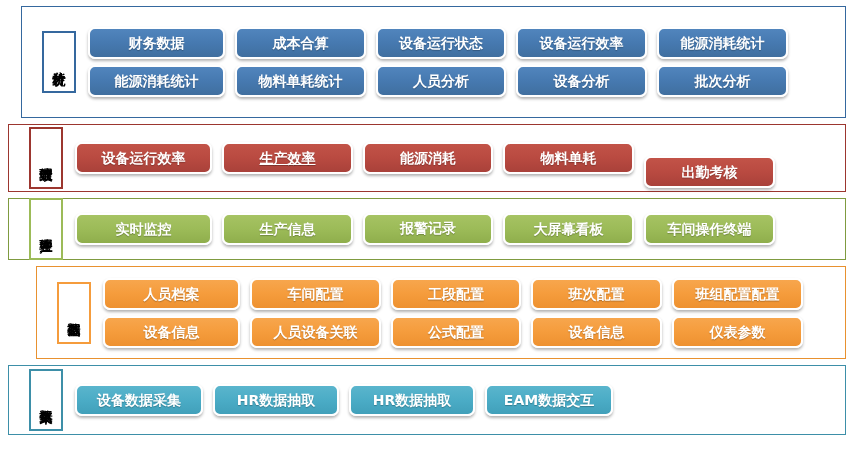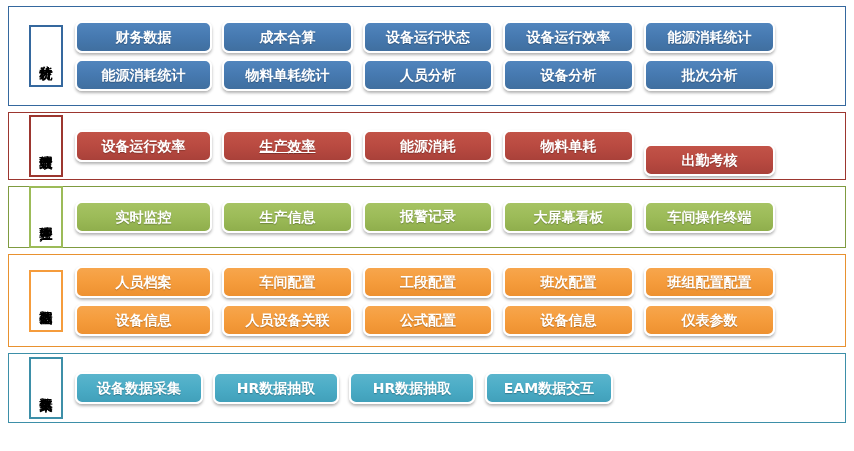--- a/index.html
+++ b/index.html
@@ -125,24 +125,24 @@
   }
 
   
   .sec-coll { border-color: #3d8fa8; }
   .sec-coll .vlabel { border-color: #3d8fa8; }
   .btn-teal {
     background: linear-gradient(to bottom, #5ab5cd 0%, #4bacc6 50%, #41a0ba 100%);
   }
 
   
-  .sec-stat { height: 100px; }
+  .sec-stat { height: 112px; margin-left: 13px; }
   .sec-perf { height: 68px; }
   .sec-prod { height: 62px; }
-  .sec-base { height: 93px; }
+  .sec-base { height: 93px; margin-left: 28px; }
   .sec-coll { height: 70px; }
 </style>
 </head>
 <body>
 
 <div id="diagram">
     <div class="section sec-stat">
       <div class="vlabel">统计分析</div>
       <div class="section-body">
         <div class="btn-row">

